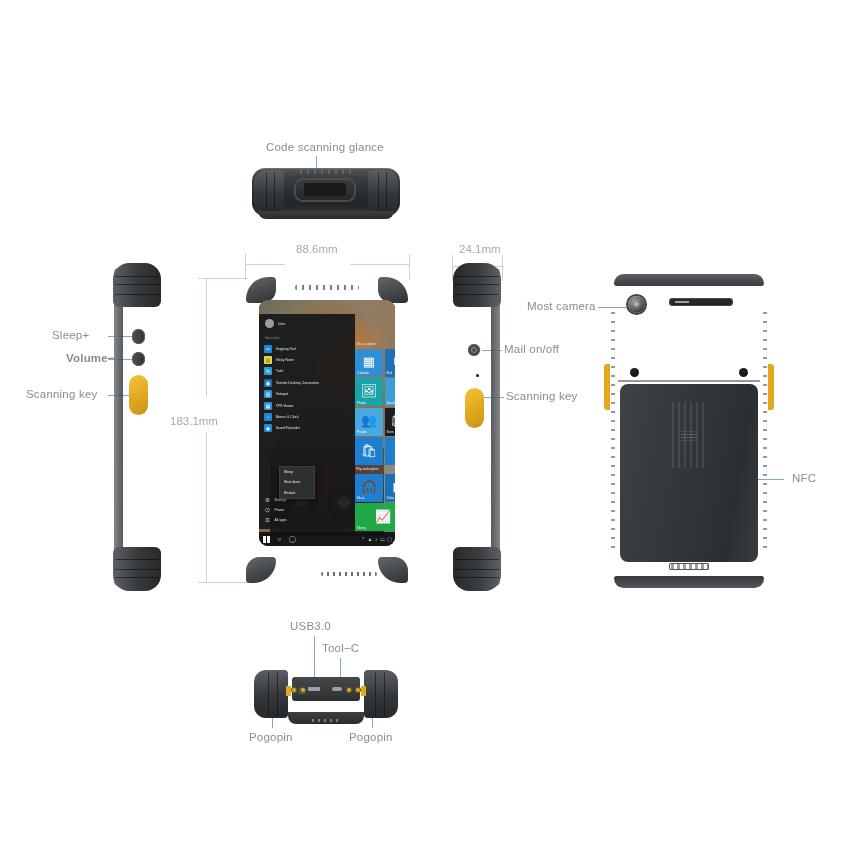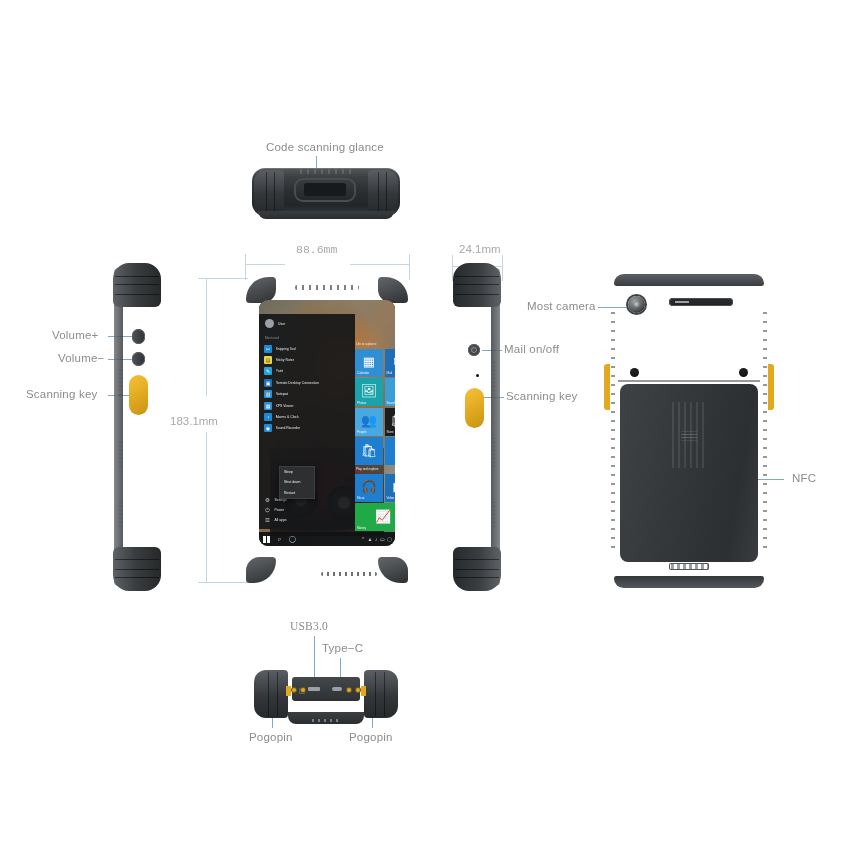--- a/index.html
+++ b/index.html
@@ -243,24 +243,24 @@
     <div class="tv-capR"></div>
     <div class="tv-rib" style="left:14px;"></div>
     <div class="tv-rib" style="left:22px;"></div>
     <div class="tv-rib" style="left:126px;"></div>
     <div class="tv-rib" style="left:134px;"></div>
     <div class="tv-win"></div>
     <div class="tv-glass"></div>
     <div class="tv-base"></div>
   </div>
 
-  <div class="lbl" style="left:52px;top:329px;">Volume+</div>
+  <div class="lbl" style="left:52px;top:329px;">Sleep+</div>
   <div class="lead" style="left:108px;top:336px;width:28px;"></div>
 
-  <div class="lbl" style="left:58px;top:352px;">Volume−</div>
+  <div class="lbl" style="left:66px;top:352px;font-weight:bold;">Volume−</div>
   <div class="lead" style="left:108px;top:359px;width:28px;"></div>
 
   <div class="lbl" style="left:26px;top:388px;">Scanning key</div>
   <div class="lead" style="left:108px;top:395px;width:30px;"></div>
 
   <div class="body" id="left-view">
     <div class="lv-body"></div>
     <div class="lv-glossy"></div>
     <div class="lv-edge"></div>
     <div class="cap t"></div>
@@ -272,21 +272,21 @@
     <div class="capline" style="bottom:22px;"></div>
     <div class="capline" style="bottom:32px;"></div>
     <div class="btn" style="top:67px;height:15px;"></div>
     <div class="btn" style="top:90px;height:14px;"></div>
     <div class="scan" style="top:113px;"></div>
     <div class="grip" style="top:108px;height:26px;"></div>
     <div class="grip" style="top:180px;height:26px;"></div>
     <div class="grip" style="top:240px;height:26px;"></div>
   </div>
 
-  <div class="dim" style="left:296px;top:243px;font-family:Liberation Mono, monospace;">88.6mm</div>
+  <div class="dim" style="left:296px;top:243px;">88.6mm</div>
   <div class="dimline h" style="left:245px;top:264px;width:40px;"></div>
   <div class="dimline h" style="left:350px;top:264px;width:60px;"></div>
   <div class="dimline v" style="left:245px;top:254px;height:26px;"></div>
   <div class="dimline v" style="left:409px;top:254px;height:26px;"></div>
   <div class="dimline h" style="left:198px;top:278px;width:50px;"></div>
   <div class="dimline h" style="left:198px;top:582px;width:50px;"></div>
   <div class="dimline v" style="left:206px;top:278px;height:118px;"></div>
   <div class="dimline v" style="left:206px;top:432px;height:150px;"></div>
   <div class="dim" style="left:170px;top:415px;">183.1mm</div>
 
@@ -505,24 +505,24 @@
     <div id="rv-mid"></div>
     <div id="rv-lower"></div>
     <div id="rv-nfc"></div>
     <div id="rv-pogo"></div>
     <div class="rv-screw" style="left:20px;top:13px;"></div>
     <div class="rv-screw" style="right:20px;top:13px;"></div>
     <div class="rv-screw" style="left:20px;bottom:13px;"></div>
     <div class="rv-screw" style="right:20px;bottom:13px;"></div>
   </div>
 
-  <div class="lbl" style="left:290px;top:620px;font-family:Liberation Serif, serif;">USB3.0</div>
+  <div class="lbl" style="left:290px;top:620px;">USB3.0</div>
   <div class="leadv" style="left:314px;top:636px;height:52px;"></div>
 
-  <div class="lbl" style="left:322px;top:642px;">Type−C</div>
+  <div class="lbl" style="left:322px;top:642px;">Tool−C</div>
   <div class="leadv" style="left:340px;top:658px;height:30px;"></div>
 
   <div class="leadv" style="left:272px;top:696px;height:32px;"></div>
   <div class="lbl" style="left:249px;top:731px;">Pogopin</div>
 
   <div class="leadv" style="left:372px;top:696px;height:32px;"></div>
   <div class="lbl" style="left:349px;top:731px;">Pogopin</div>
 
   <div class="body" id="bottom-view">
     <div id="bv-outer"></div>

